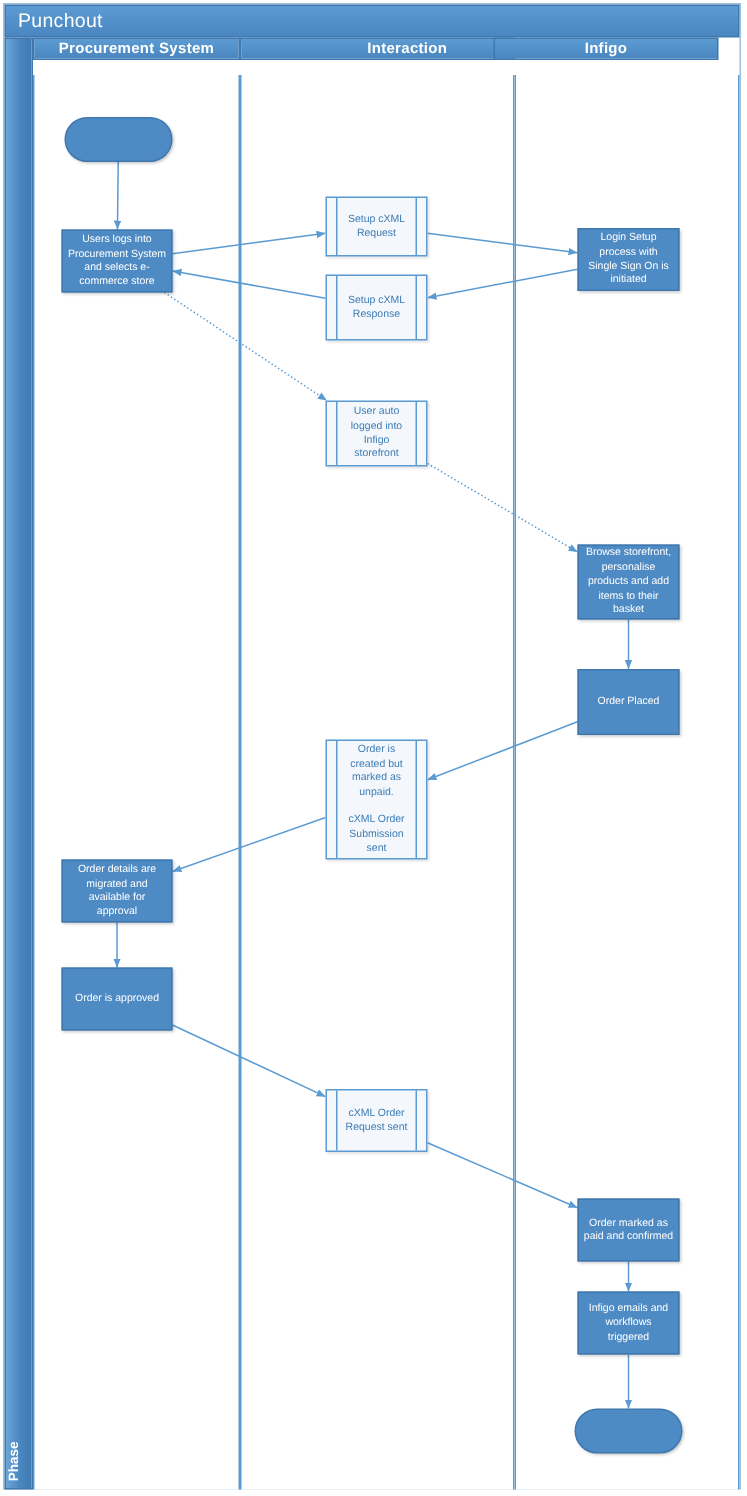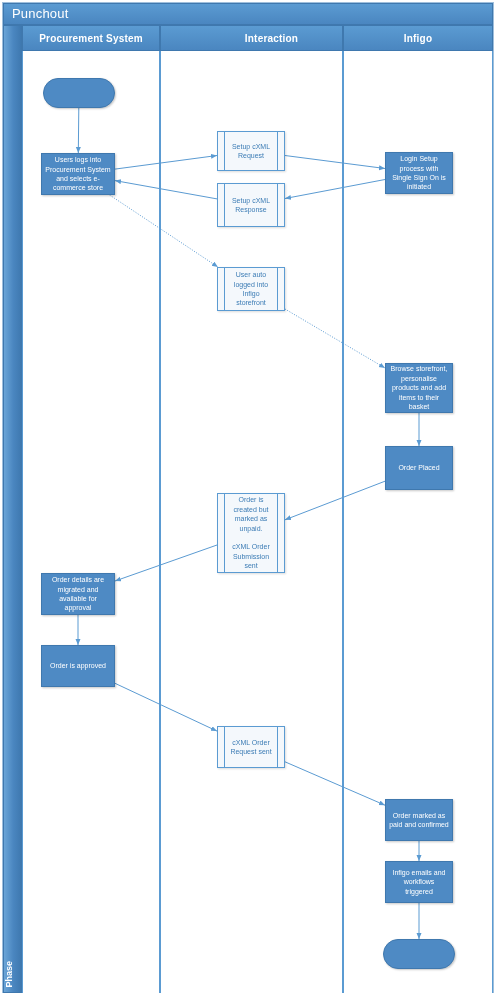--- a/index.html
+++ b/index.html
@@ -73,21 +73,21 @@
     font-weight: bold;
     writing-mode: vertical-rl;
     transform: rotate(180deg);
     white-space: nowrap;
   }
 
   
   .lane-header {
     position: absolute;
     top: 25px;
-    height: 26px;
+    height: 15px;
     background: linear-gradient(180deg, #5b9bd2 0%, #4a86c0 100%);
     border: 1px solid #3f78ae;
     box-sizing: border-box;
     color: #ffffff;
     font-size: 10px;
     font-weight: bold;
     display: flex;
     align-items: center;
     justify-content: center;
     letter-spacing: 0.2px;
@@ -176,21 +176,21 @@
   <div id="lanes">
       <div class="lane-body" style="left: 22px; width: 138px;"></div>
       <div class="lane-header" style="left: 22px; width: 138px;">
         <span>Procurement System</span>
       </div>
       <div class="lane-body" style="left: 160px; width: 183px;"></div>
       <div class="lane-header" style="left: 160px; width: 183px; padding-left: 40px;">
         <span>Interaction</span>
       </div>
       <div class="lane-body" style="left: 343px; width: 150px;"></div>
-      <div class="lane-header" style="left: 343px; width: 150px;">
+      <div class="lane-header" style="left: 329px; width: 150px;">
         <span>Infigo</span>
       </div>
     </div>
 
   <svg id="connectors" xmlns="http://www.w3.org/2000/svg">
     <defs>
       <marker id="arrow" markerWidth="7" markerHeight="7" refX="6" refY="2.5" orient="auto" markerUnits="strokeWidth">
         <path d="M0,0 L6,2.5 L0,5 z" fill="#5b9bd2"></path>
       </marker>
     </defs>

